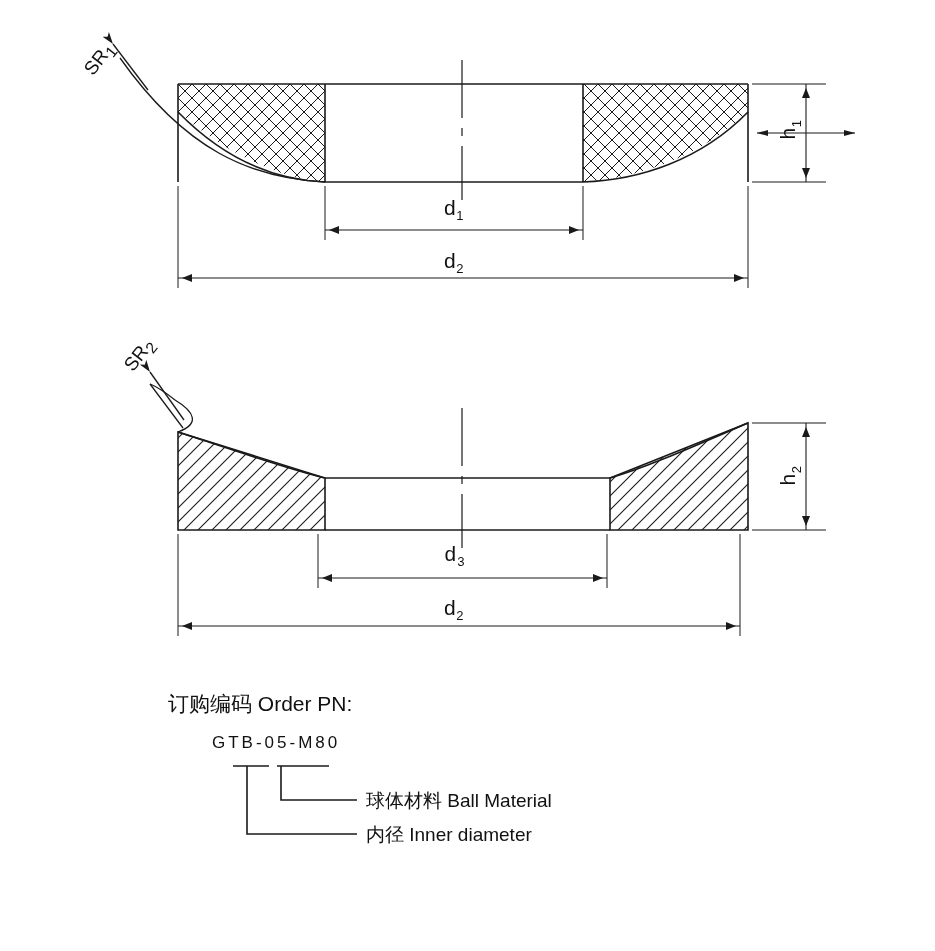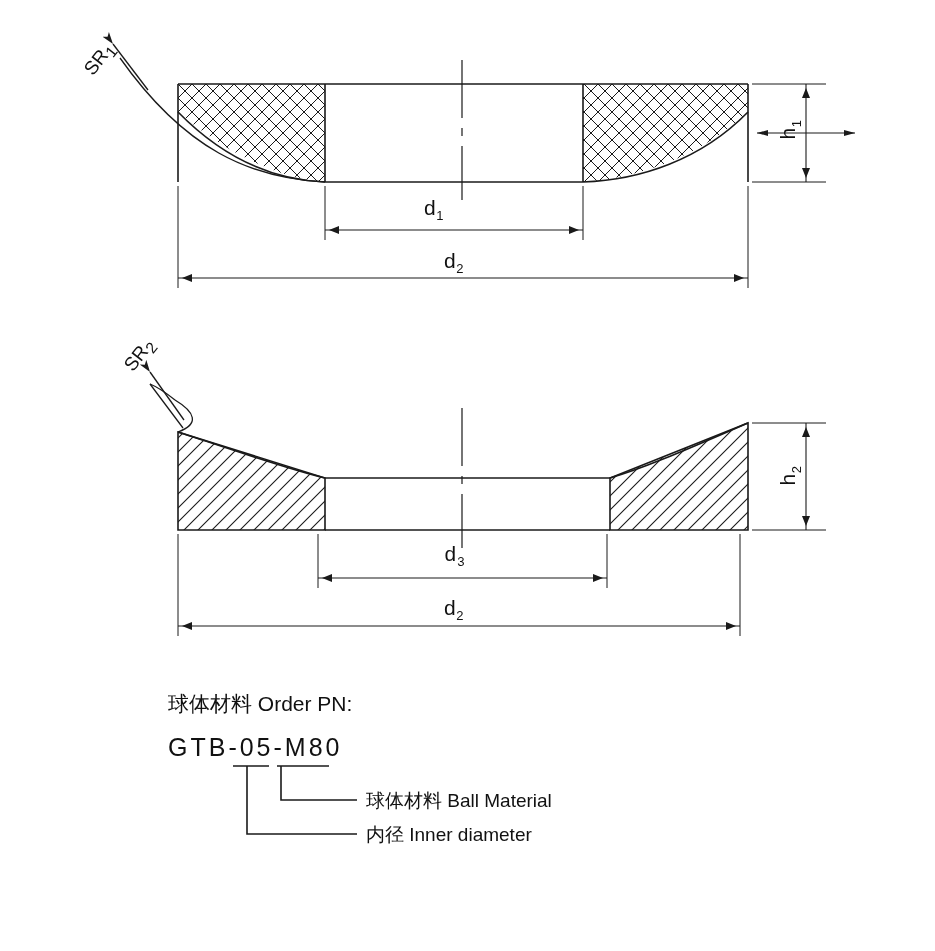--- a/index.html
+++ b/index.html
@@ -41,22 +41,23 @@
     font-size: 13px;
   }
   .rot-label {
     font-size: 19px;
     transform-origin: left bottom;
   }
   .order-title {
     font-size: 21px;
   }
   .order-pn {
-    font-size: 25px;
+    font-size: 17px;
     letter-spacing: 3px;
+    margin-left: 44px;
   }
   .legend-text {
     font-size: 19px;
   }
 </style>
 </head>
 <body>
 
 <div id="stage">
 
@@ -182,21 +183,21 @@
 
       <path d="M 247,766 L 247,834 L 357,834" stroke="#1a1a1a" stroke-width="1.6" fill="none"></path>
       <path d="M 233,766 L 269,766" stroke="#1a1a1a" stroke-width="1.6" fill="none"></path>
     </g>
   </svg>
 
   <div class="lbl rot-label" style="left:100px; top:56px; transform: rotate(-52deg);">
     <span><span>SR</span><sub>1</sub></span>
   </div>
 
-  <div class="lbl dim-label" style="left:424px; top:196px;">
+  <div class="lbl dim-label" style="left:444px; top:196px;">
     <span>d</span><sub>1</sub>
   </div>
 
   <div class="lbl dim-label" style="left:444px; top:249px;">
     <span>d</span><sub>2</sub>
   </div>
 
   <div class="lbl dim-label" style="left:780px; top:116px; transform: rotate(-90deg); transform-origin: center;">
     <span>h</span><sub>1</sub>
   </div>
@@ -210,21 +211,21 @@
   </div>
 
   <div class="lbl dim-label" style="left:444px; top:596px;">
     <span>d</span><sub>2</sub>
   </div>
 
   <div class="lbl dim-label" style="left:780px; top:462px; transform: rotate(-90deg); transform-origin: center;">
     <span>h</span><sub>2</sub>
   </div>
 
-  <div class="lbl order-title" style="left:168px; top:690px;">球体材料 Order PN:</div>
+  <div class="lbl order-title" style="left:168px; top:690px;">订购编码 Order PN:</div>
 
   <div class="lbl order-pn" style="left:168px; top:733px;">GTB-05-M80</div>
 
   <div class="lbl legend-text" style="left:366px; top:822px;">内径 Inner diameter</div>
 
   <div class="lbl legend-text" style="left:366px; top:788px;">球体材料 Ball Material</div>
 
 </div>
 
 </body></html>

